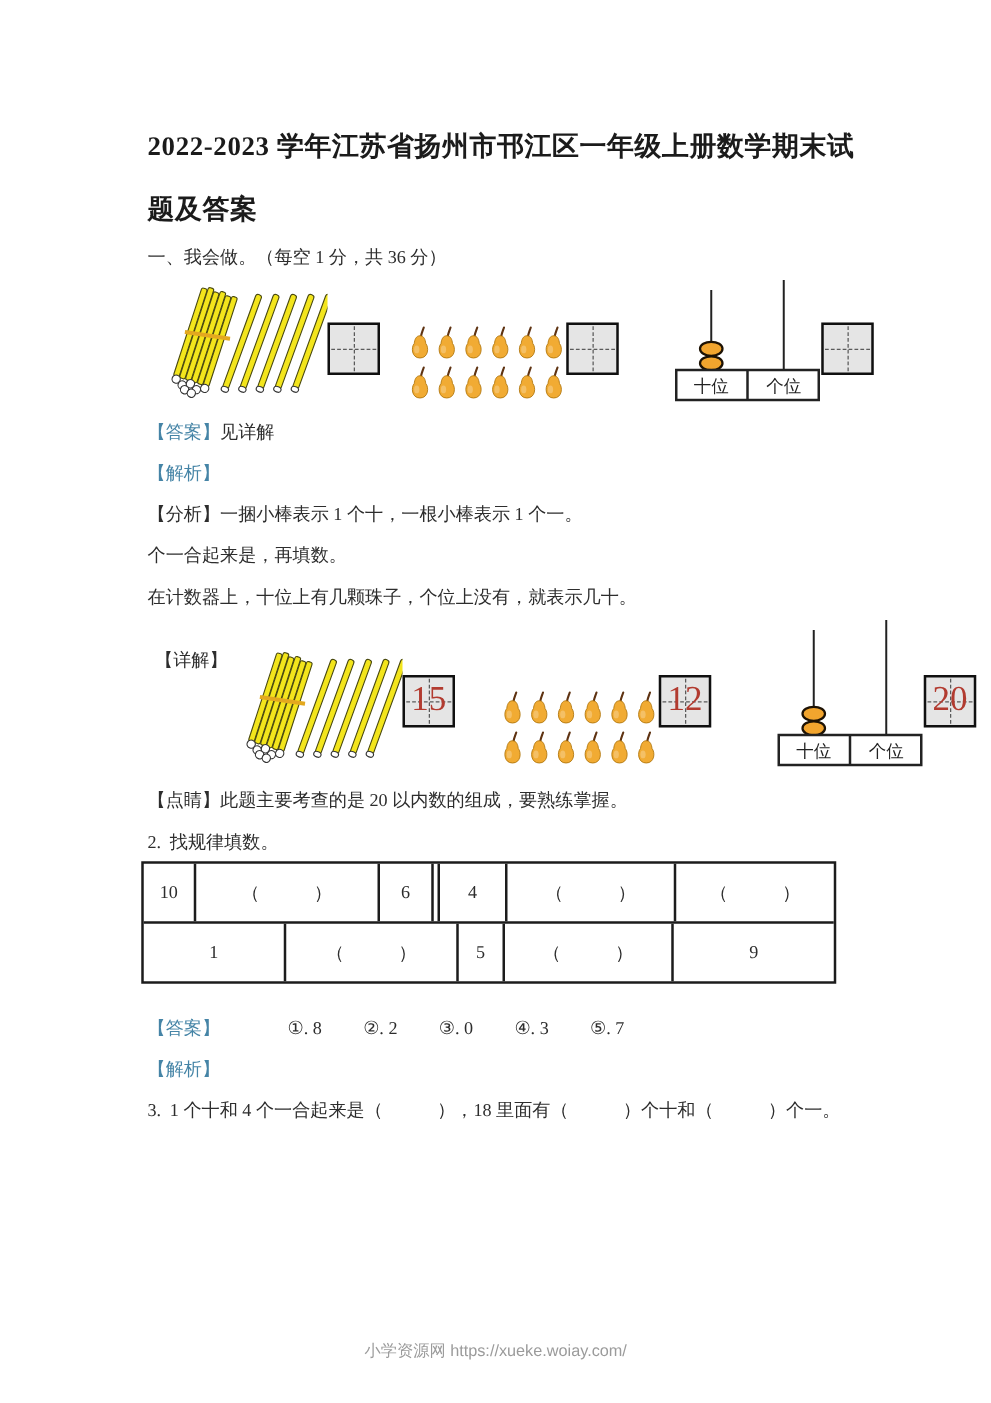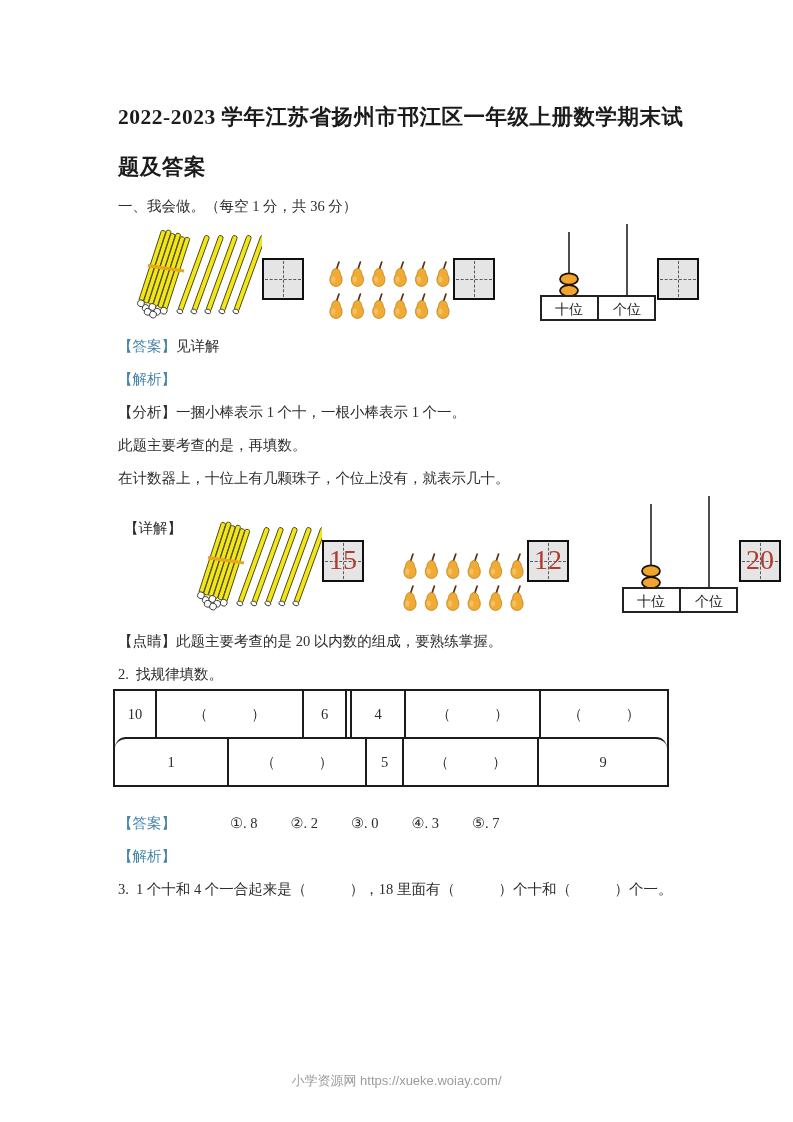--- a/index.html
+++ b/index.html
@@ -19,21 +19,21 @@
   .xjrow .fig-img{height:118px;}
   .xj-label{font-size:14.5px;align-self:flex-end;margin:0 0 76px 6px;white-space:nowrap;}
   
   .tian{position:relative;width:38px;height:38px;border:2.5px solid #101010;margin-top:11px;background:#e5e5e5;}
   .tian .hd{position:absolute;left:1px;right:1px;top:50%;border-top:1.6px dashed #5a5a5a;}
   .tian .vd{position:absolute;top:1px;bottom:1px;left:50%;border-left:1.6px dashed #5a5a5a;}
   .tian .num{position:absolute;inset:-2px 0 0 0;display:flex;align-items:center;justify-content:center;
              font-size:28px;color:#b23b30;font-family:"Liberation Serif",serif;}
   
   .ptable{width:556px;border:2px solid #1c1c1c;margin-top:5px;margin-left:-5px;box-sizing:border-box;}
-  .prow{display:flex;border-radius:11px;}
+  .prow{display:flex;}
   .prow + .prow{border-top:2px solid #1c1c1c;}
   .pcell{box-sizing:border-box;height:46px;display:flex;align-items:center;justify-content:center;
          font-size:14.5px;border-right:2px solid #1c1c1c;flex:0 0 auto;white-space:pre;}
   .pcell:last-child{border-right:none;flex:1 1 auto;}
   .pcell.dbl{border-left:2px solid #1c1c1c;margin-left:3px;}
   .r1c1{width:42px;}  .r1c2{width:147px;} .r1c3{width:43px;} .r1c4{width:56px;} .r1c5{width:135px;}
   .r2c1{width:114px;} .r2c2{width:138px;} .r2c3{width:37px;} .r2c4{width:135px;}
   
   .ansline{margin-top:26px;}
   .ansline .blue{margin-right:54px;}
@@ -170,21 +170,21 @@
 
   <div class="line" style="margin-top:14px">
     <span class="blue">【答案】</span><span>见详解</span>
   </div>
   <div class="line">
     <span class="blue">【解析】</span>
   </div>
   <div class="line">
     <span>【分析】</span><span>一捆小棒表示 1 个十，一根小棒表示 1 个一。</span>
   </div>
-  <div class="line">此题主要考查的是，再填数。</div>
+  <div class="line">个一合起来是，再填数。</div>
   <div class="line">在计数器上，十位上有几颗珠子，个位上没有，就表示几十。</div>
 
   <div class="fig-row xjrow">
     <span class="xj-label">【详解】</span>
     <div class="fig-group" style="margin-left:6px">
       <div class="fig-img">
           <svg width="134" height="95">
             <use href="#sym-sticks"></use>
           </svg>
         </div>

